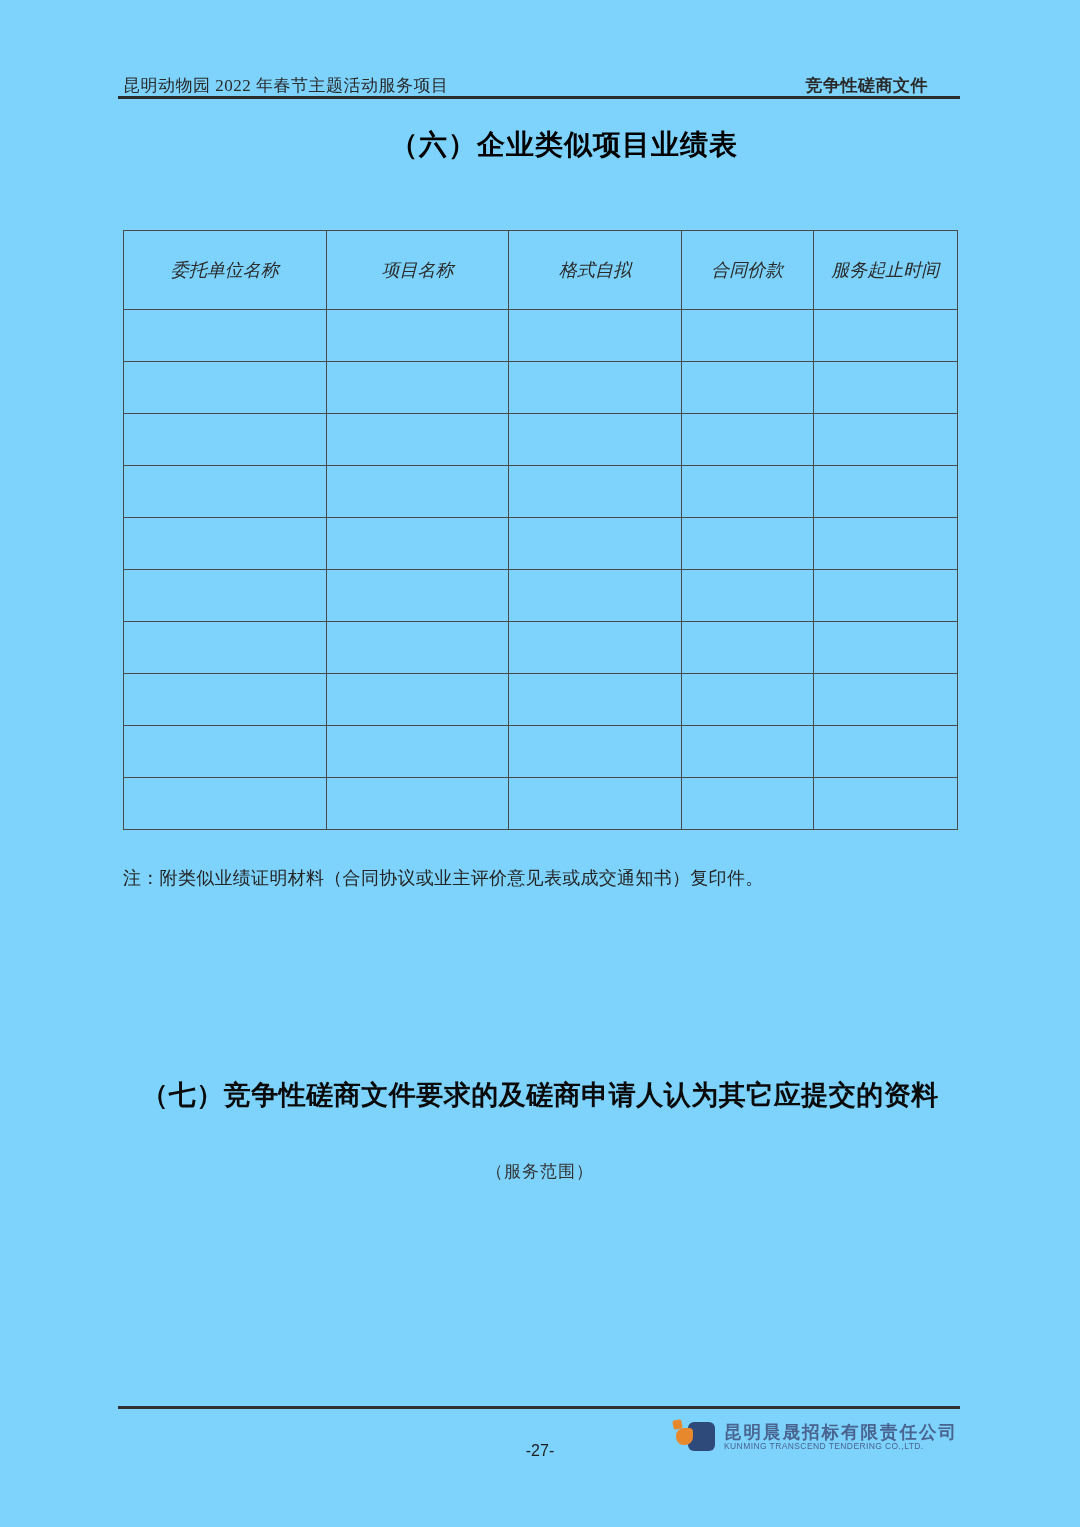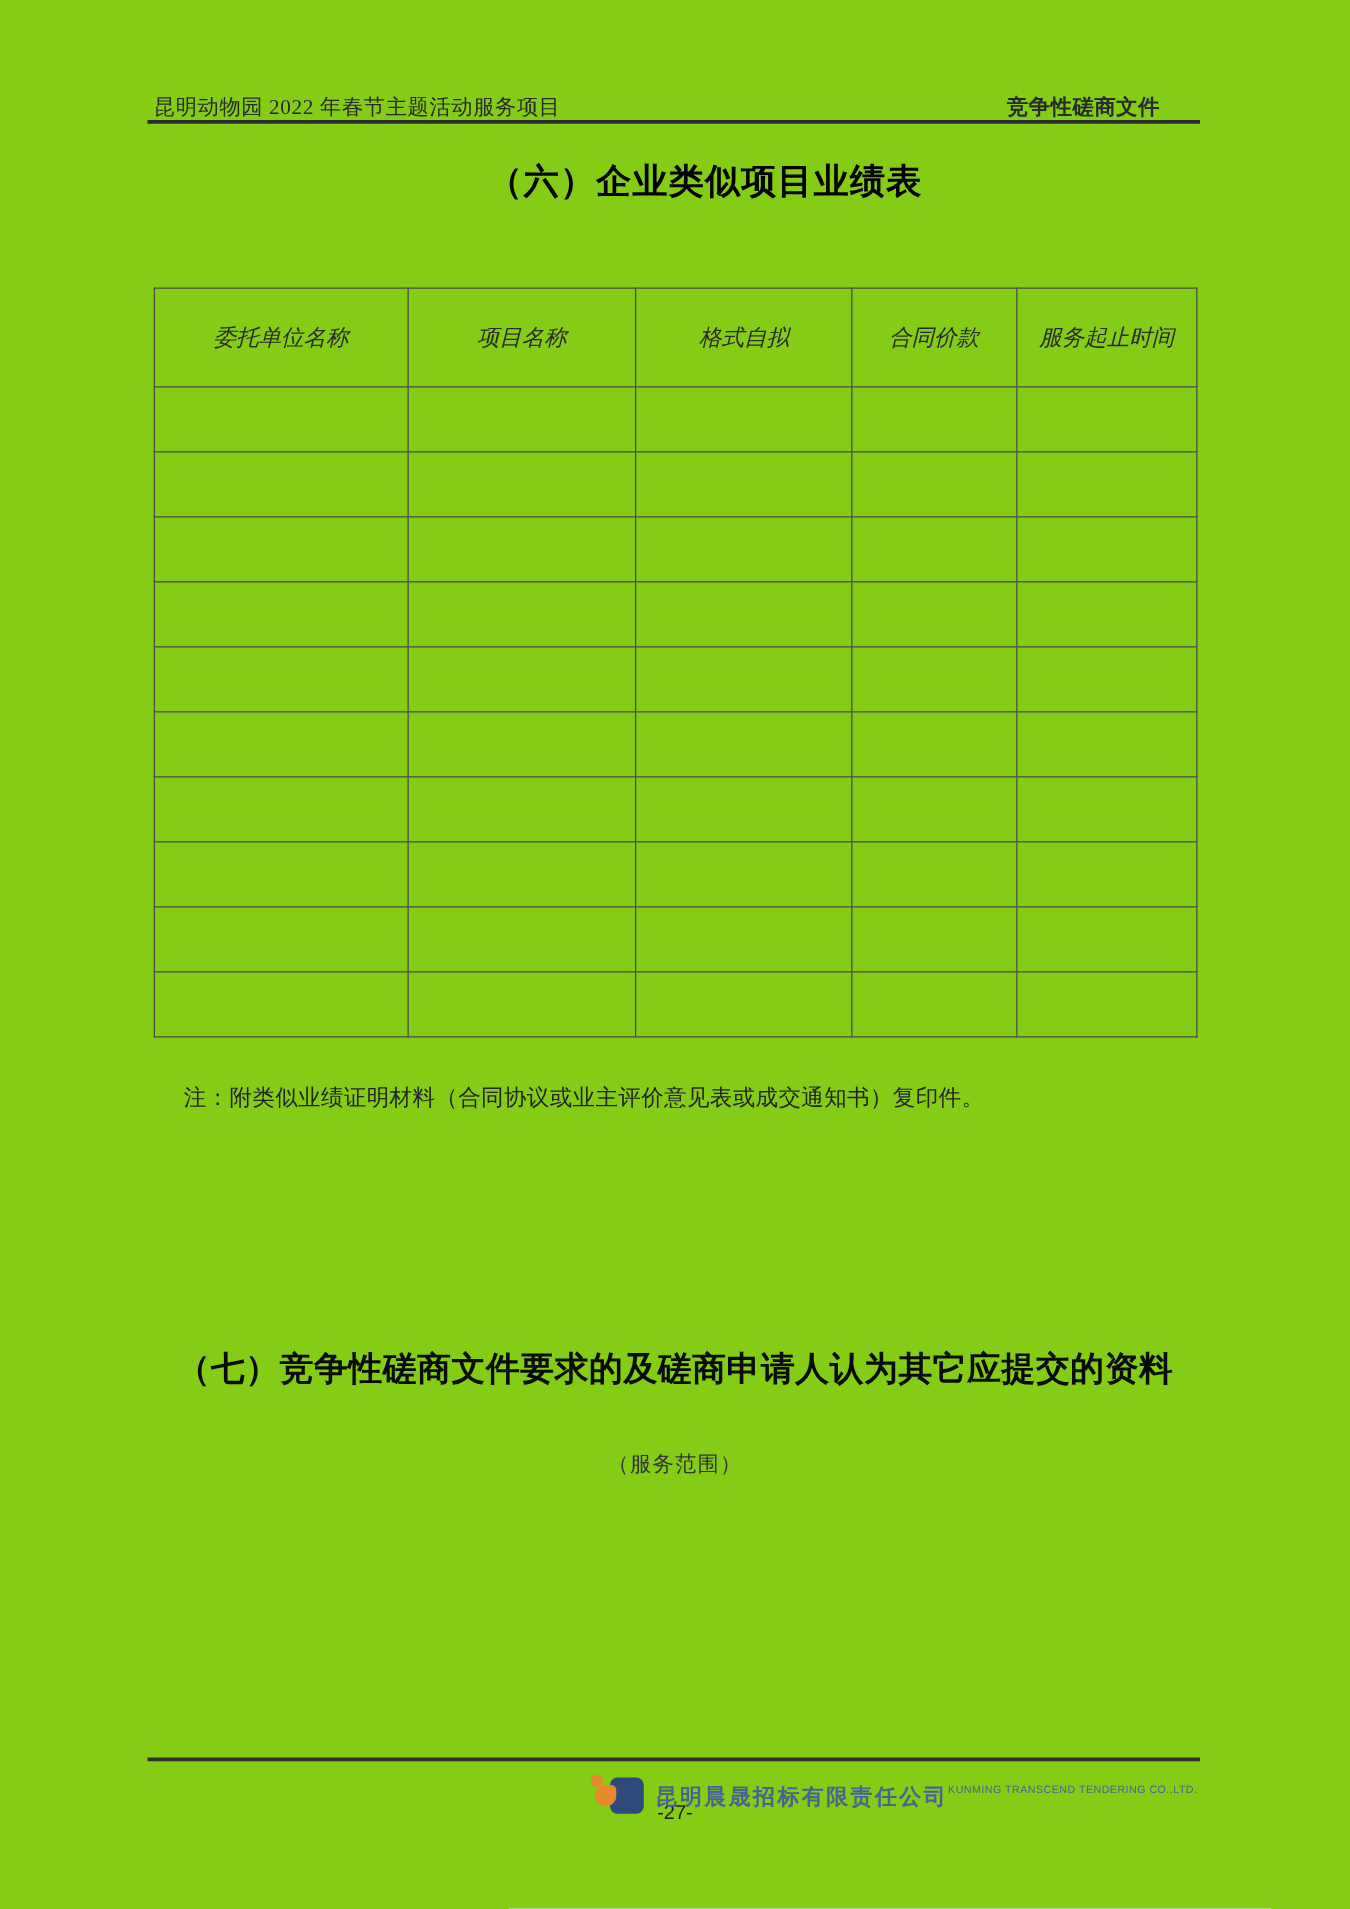--- a/index.html
+++ b/index.html
@@ -1,19 +1,19 @@
 <!DOCTYPE html>
 <html><head>
 <meta charset="utf-8">
 <style>
   html,body{margin:0;padding:0;background:#ffffff;}
   .page{
     position:relative;
     width:1080px;height:1527px;
-    background:#84cc16;
+    background:#7dd3fc;
     font-family:"Liberation Serif","DejaVu Serif",serif;
     color:#222;
     overflow:hidden;
   }
   
   .doc-header{
     position:absolute;top:74px;left:123px;width:835px;
     display:flex;justify-content:space-between;align-items:flex-end;
     font-size:17px;letter-spacing:0.5px;color:#2a2a2a;
   }
@@ -42,21 +42,21 @@
     border:1px solid #4a4a4a;
     font-weight:normal;
     font-size:18px;color:#2b2b2b;
     text-align:center;vertical-align:middle;
     padding:0;
   }
   table.results thead tr{height:79px;font-style:italic;}
   table.results tbody tr{height:52px;}
   .table-note{
     position:absolute;top:866px;left:123px;width:835px;
-    font-size:18px;color:#242424;letter-spacing:0.3px;margin-left:24px;
+    font-size:18px;color:#242424;letter-spacing:0.3px;
   }
   
   .title-seven{
     position:absolute;top:1077px;left:0;width:100%;
     text-align:center;
     font-family:Liberation Mono, monospace;
     font-weight:bold;font-size:27px;color:#0a0a0a;letter-spacing:0.5px;
   }
   .format-note{
     position:absolute;top:1160px;left:0;width:100%;
@@ -82,21 +82,21 @@
     position:absolute;left:16px;top:5px;width:27px;height:29px;border-radius:6px;
   }
   .logo-mark .orange-blob{
     position:absolute;left:4px;top:11px;width:17px;height:17px;
     border-radius:8px 4px 8px 8px;
   }
   .logo-mark .orange-dot{
     position:absolute;left:1px;top:3px;width:9px;height:9px;border-radius:2px;
     transform:rotate(-12deg);
   }
-  .logo-text{display:flex;flex-direction:row;line-height:1.15;}
+  .logo-text{display:flex;flex-direction:column;line-height:1.15;}
   .logo-cn{
     font-family:"Liberation Sans","DejaVu Sans",sans-serif;
     font-weight:bold;font-size:17.5px;letter-spacing:2px;white-space:nowrap;
   }
   .logo-en{
     font-family:"Liberation Sans","DejaVu Sans",sans-serif;
     font-size:8.5px;letter-spacing:0.4px;white-space:nowrap;
   }
 </style>
 </head>

